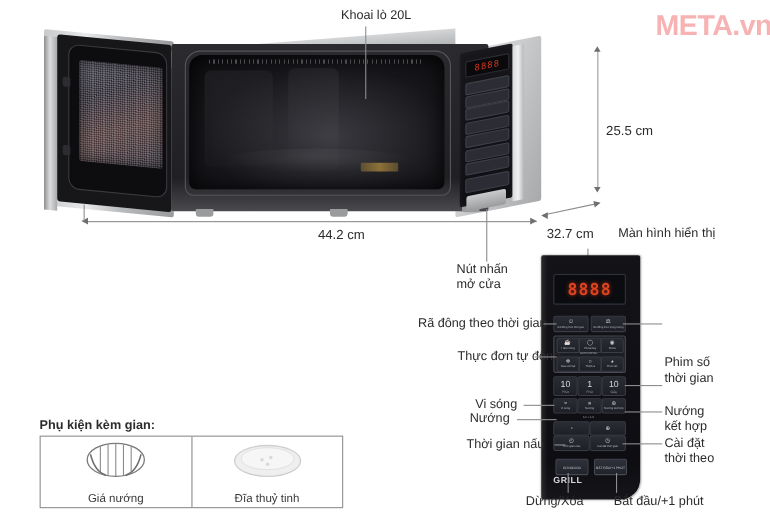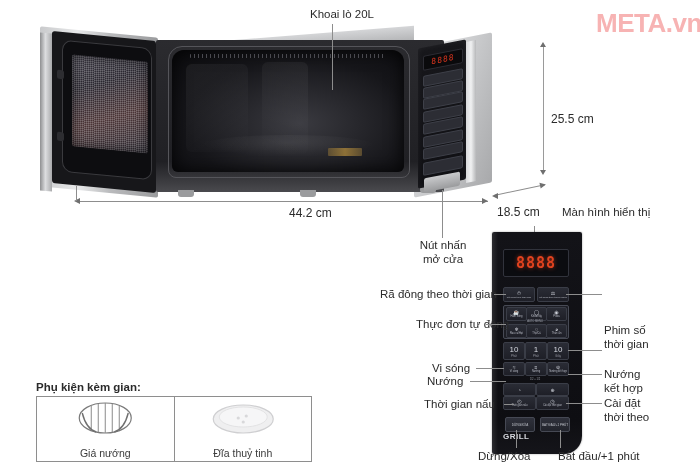--- a/index.html
+++ b/index.html
@@ -299,24 +299,24 @@
 
   <div class="abs leader leader-h" style="left:76px;top:201px;width:412px;background:#8d8d8d;"></div>
   <div class="abs" style="left:74px;top:198px;width:0;height:0;border-top:3px solid transparent;border-bottom:3px solid transparent;border-right:6px solid #6f6f6f;"></div>
   <div class="abs" style="left:482px;top:198px;width:0;height:0;border-top:3px solid transparent;border-bottom:3px solid transparent;border-left:6px solid #6f6f6f;"></div>
   <div class="abs leader leader-v" style="left:76px;top:186px;height:15px;"></div>
   <div class="abs dim" style="left:245px;top:206px;margin-left:44px;">44.2 cm</div>
 
   <div class="abs leader leader-h" style="left:494px;top:195px;width:52px;background:#8d8d8d;transform:rotate(-12deg);transform-origin:left center;"></div>
   <div class="abs" style="left:492px;top:193px;width:0;height:0;border-top:3px solid transparent;border-bottom:3px solid transparent;border-right:6px solid #6f6f6f;"></div>
   <div class="abs" style="left:540px;top:182px;width:0;height:0;border-top:3px solid transparent;border-bottom:3px solid transparent;border-left:6px solid #6f6f6f;transform:rotate(-12deg);"></div>
-  <div class="abs dim" style="left:497px;top:205px;">18.5 cm</div>
+  <div class="abs dim" style="left:497px;top:205px;">32.7 cm</div>
 
   <div class="abs leader leader-v" style="left:442px;top:190px;height:48px;"></div>
-  <div class="abs callout" style="left:415px;top:239px;text-align:center;width:56px;">Nút nhấn
+  <div class="abs callout" style="left:415px;top:239px;text-align:left;width:56px;">Nút nhấn
 mở cửa</div>
 
   <div class="abs callout" style="left:562px;top:206px;">Màn hình hiển thị</div>
   <div class="abs leader leader-v" style="left:534px;top:226px;height:36px;"></div>
 
   <div>
     <div class="abs" id="panel-big"></div>
     <div class="abs" id="panel-big-hl"></div>
 
     <div class="abs pb-display">

